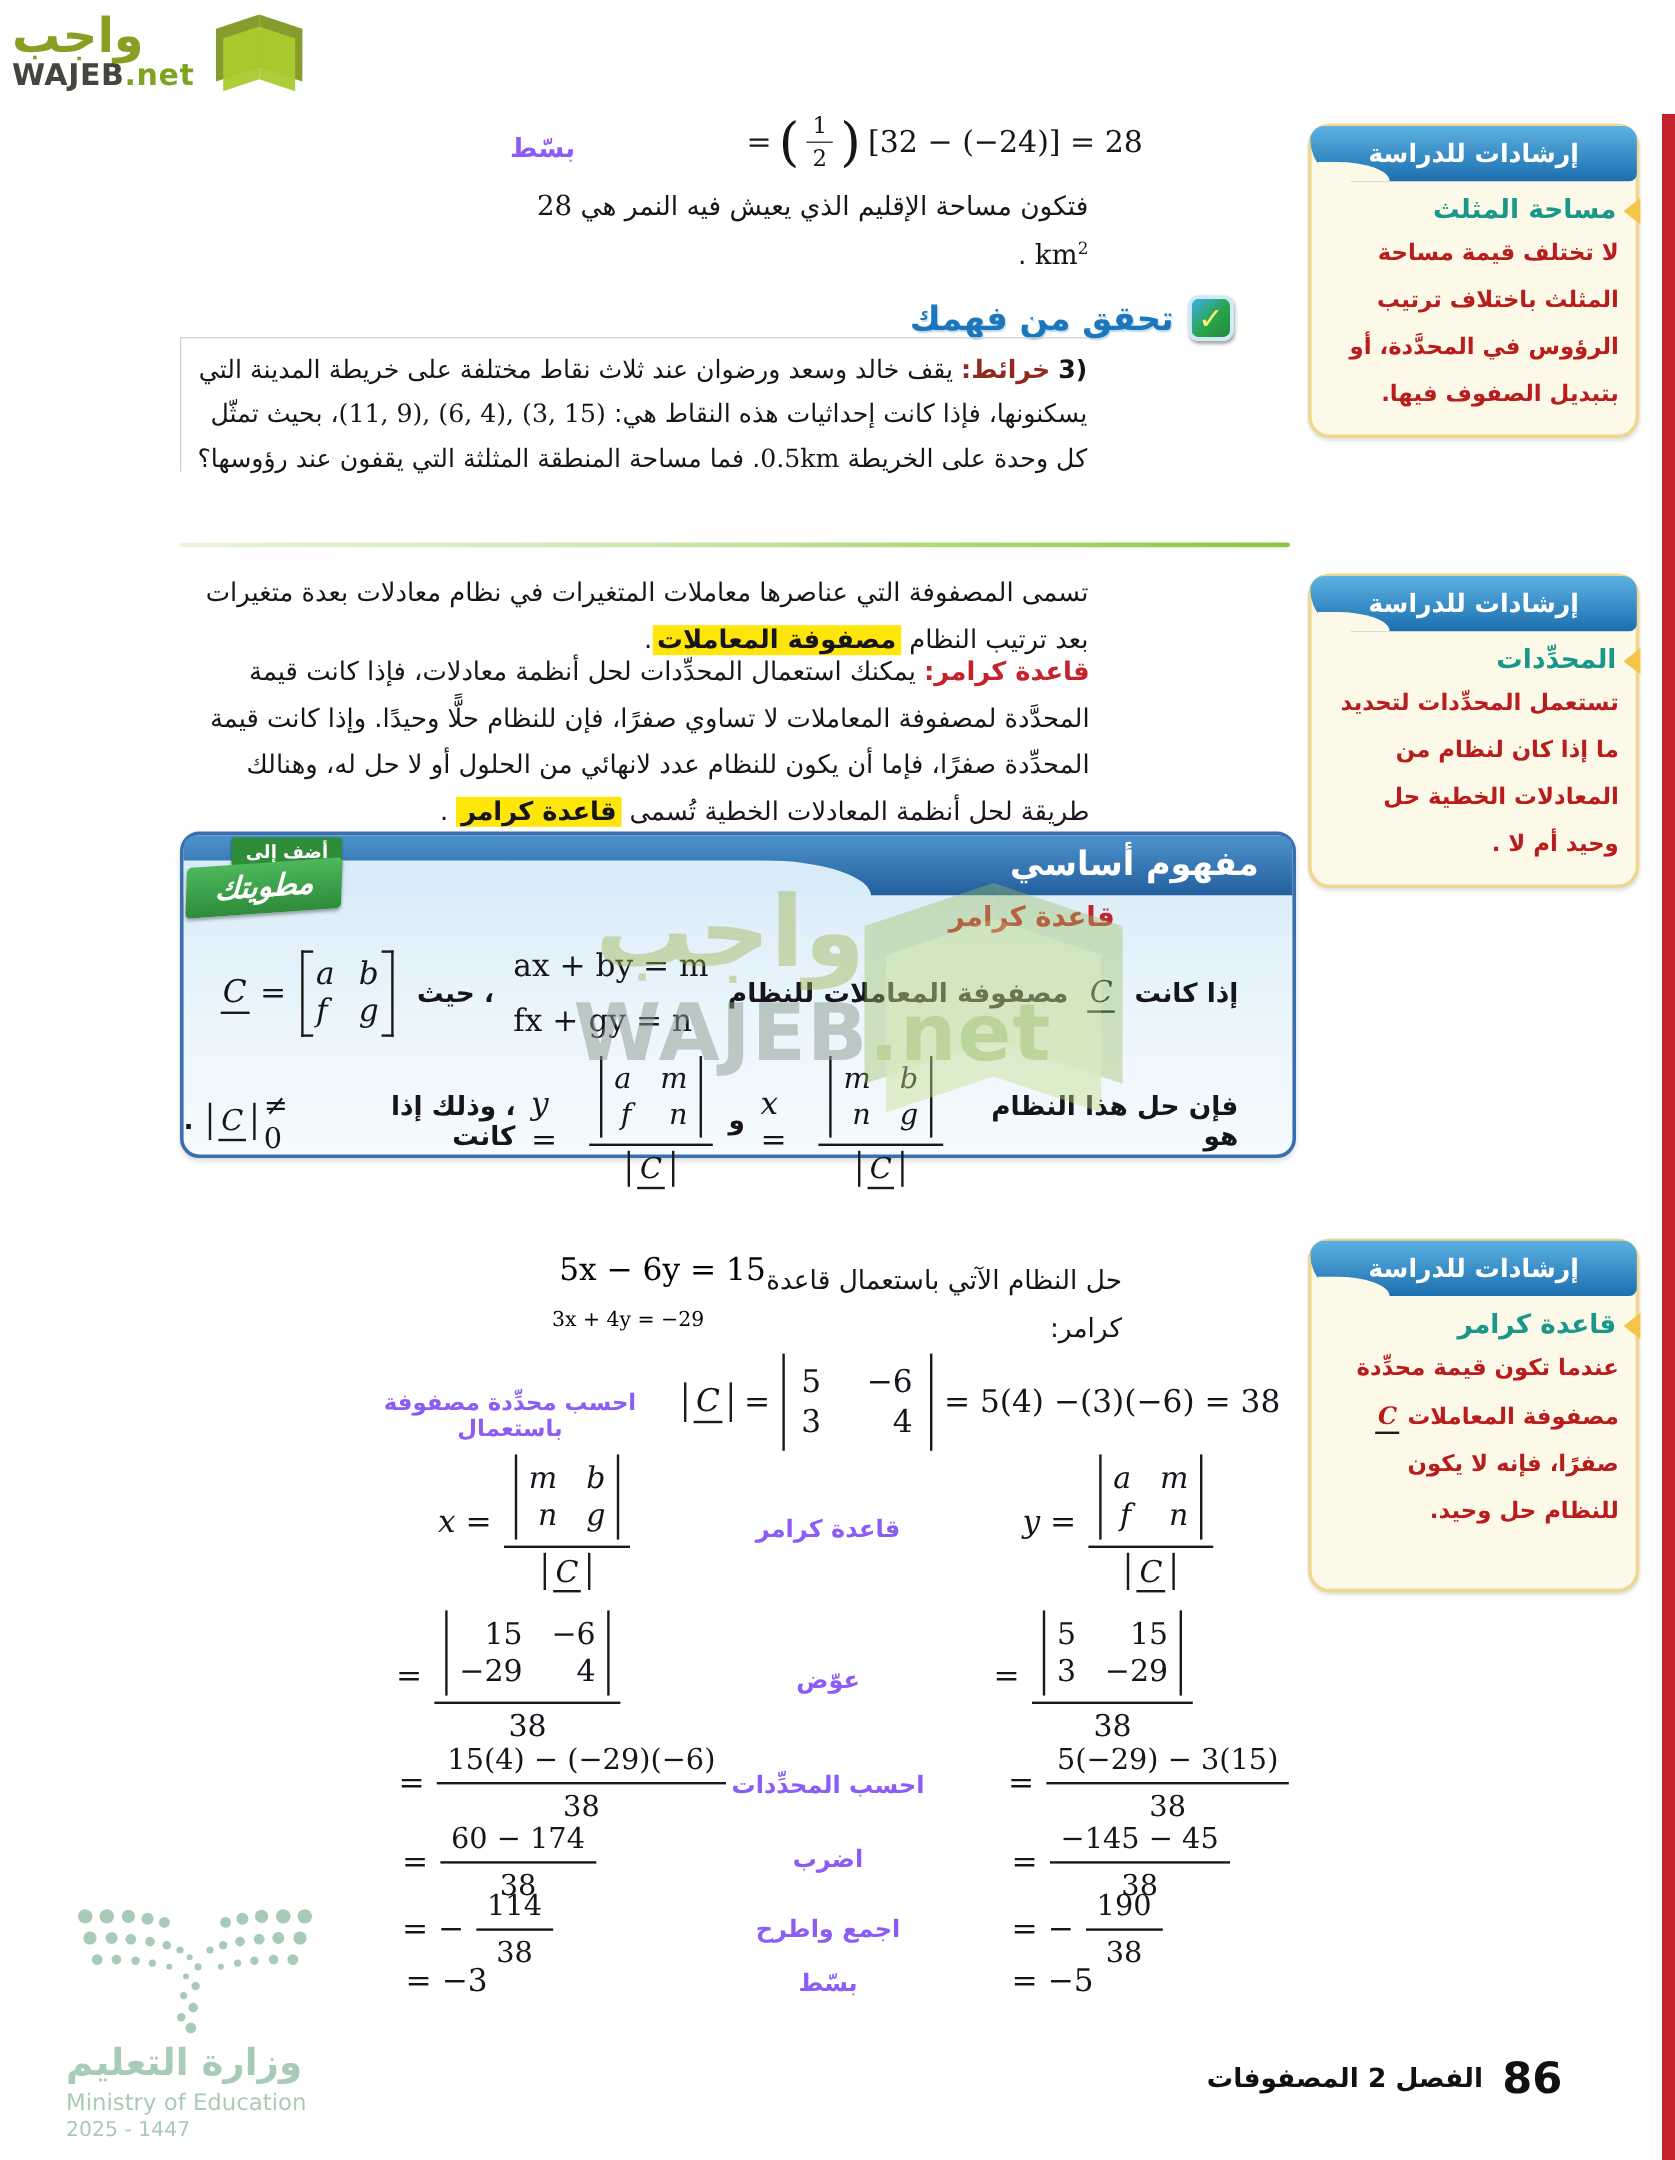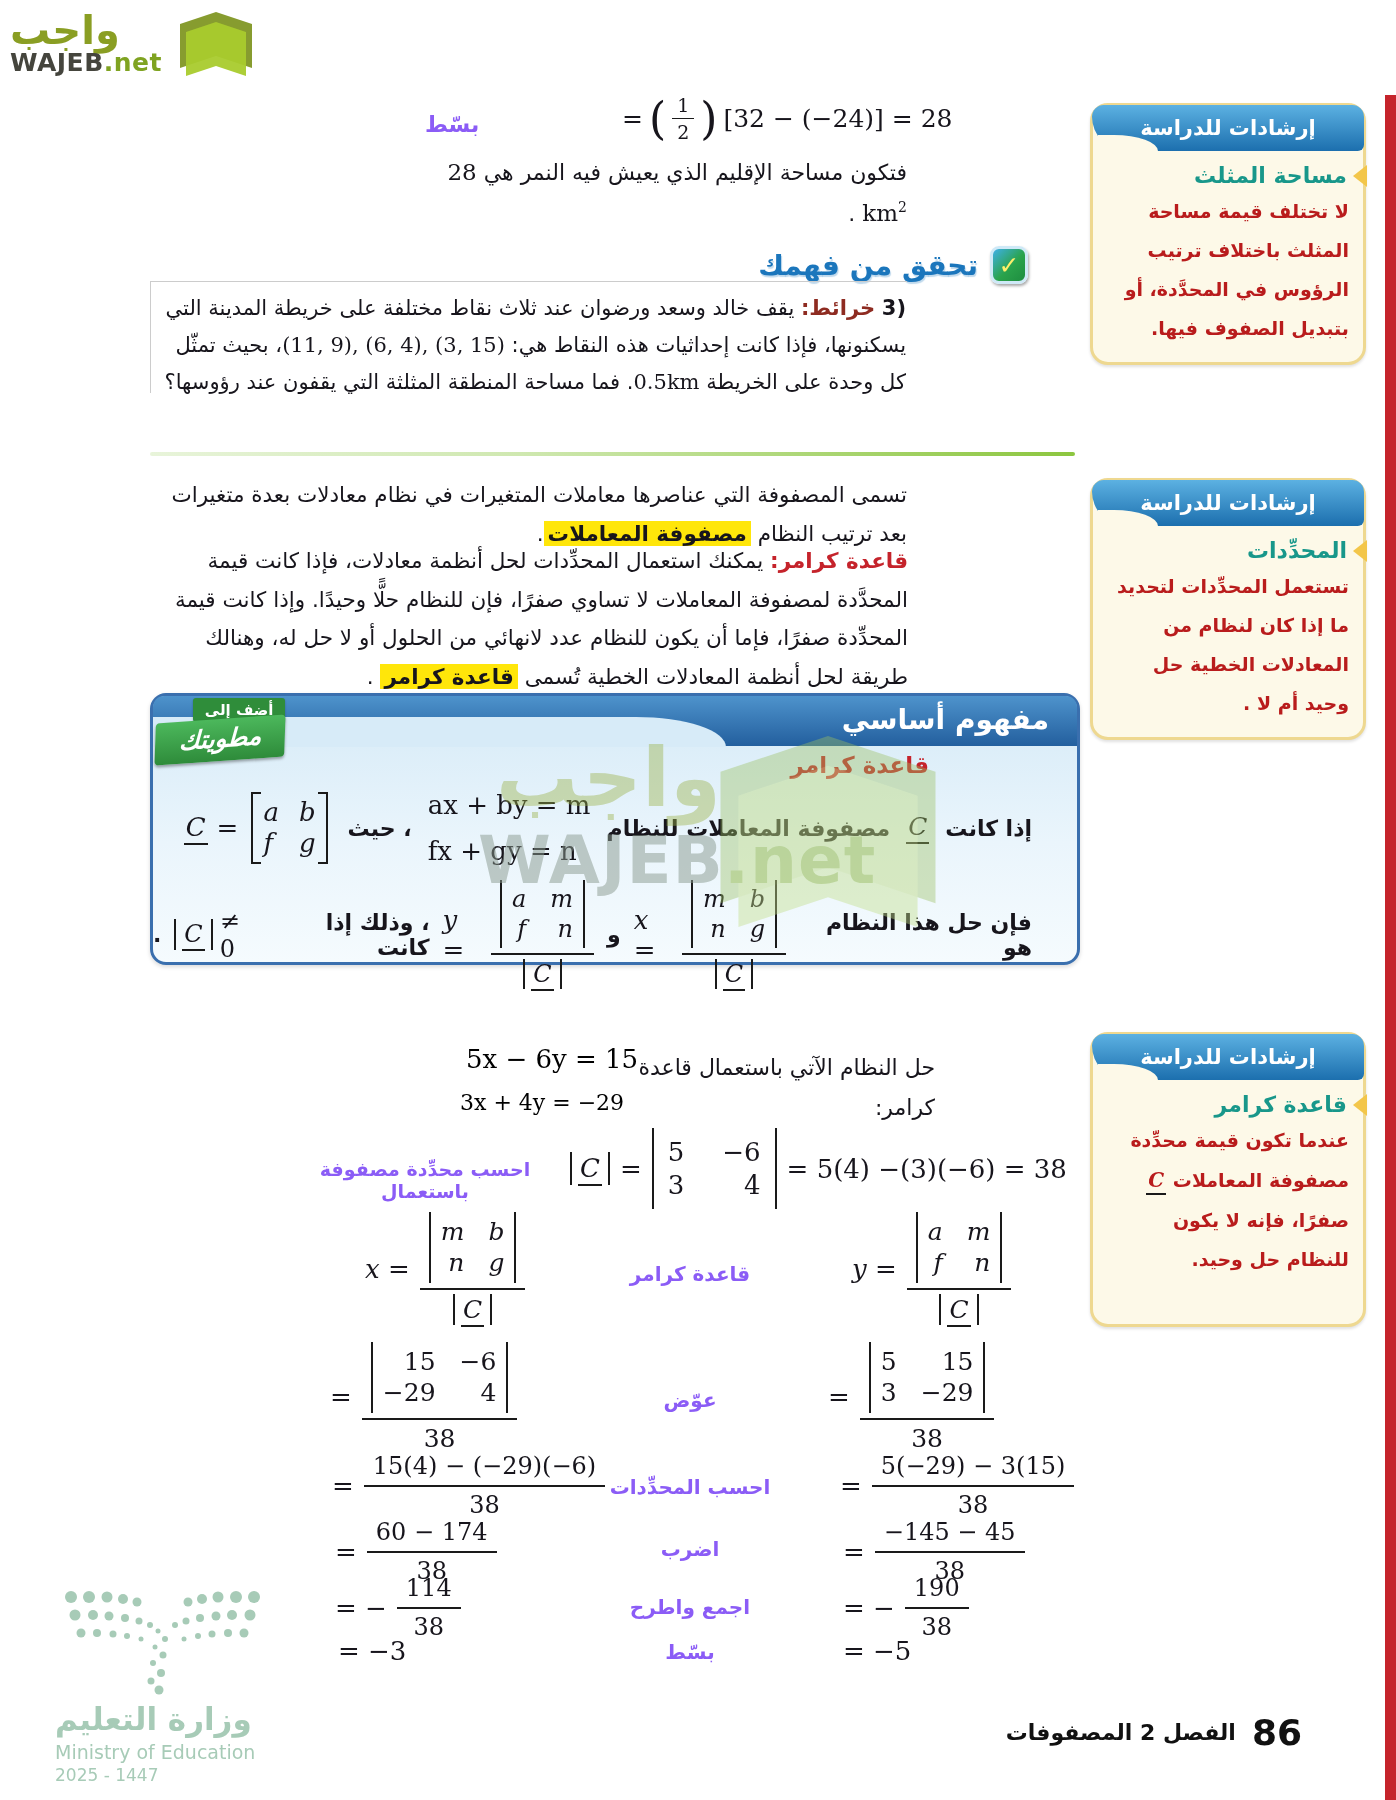--- a/index.html
+++ b/index.html
@@ -240,21 +240,21 @@
       <polygon points="46,16 16,26 16,70 46,60" fill="#c2dd8a" opacity="0.85"></polygon>
       <polygon points="46,16 76,26 76,70 46,60" fill="#c2dd8a" opacity="0.85"></polygon>
     </svg>
     <span class="wm-ar">واجب</span>
     <span class="wm-latin"><span>WAJEB</span><span class="tld">.net</span></span>
   </div>
 
 
   <div class="abs para" style="left:635px; top:1048px; width:300px; font-size:22px;">حل النظام الآتي باستعمال قاعدة كرامر:</div>
   <div class="abs math" style="left:466px; top:1044px; font-size:26px;">5x − 6y = 15</div>
-  <div class="abs math" style="left:460px; top:1090px; font-size:22px;">3x + 4y = −29</div>
+  <div class="abs math" style="left:460px; top:1090px; font-size:17px;">3x + 4y = −29</div>
 
   <div class="abs bluelabel ar" style="left:275px; top:1158px; width:300px; text-align:center; font-size:19px;">احسب محدِّدة مصفوفة باستعمال</div>
   <div class="abs math mrow" style="left:570px; top:1128px;">
     <span class="cdet"><span class="it uvar">C</span></span>
     <span>=</span>
     <span class="det wide" style="padding:8px 14px;">
       <span>5</span>
         <span>−6</span>
       <span>3</span>
         <span>4</span>

